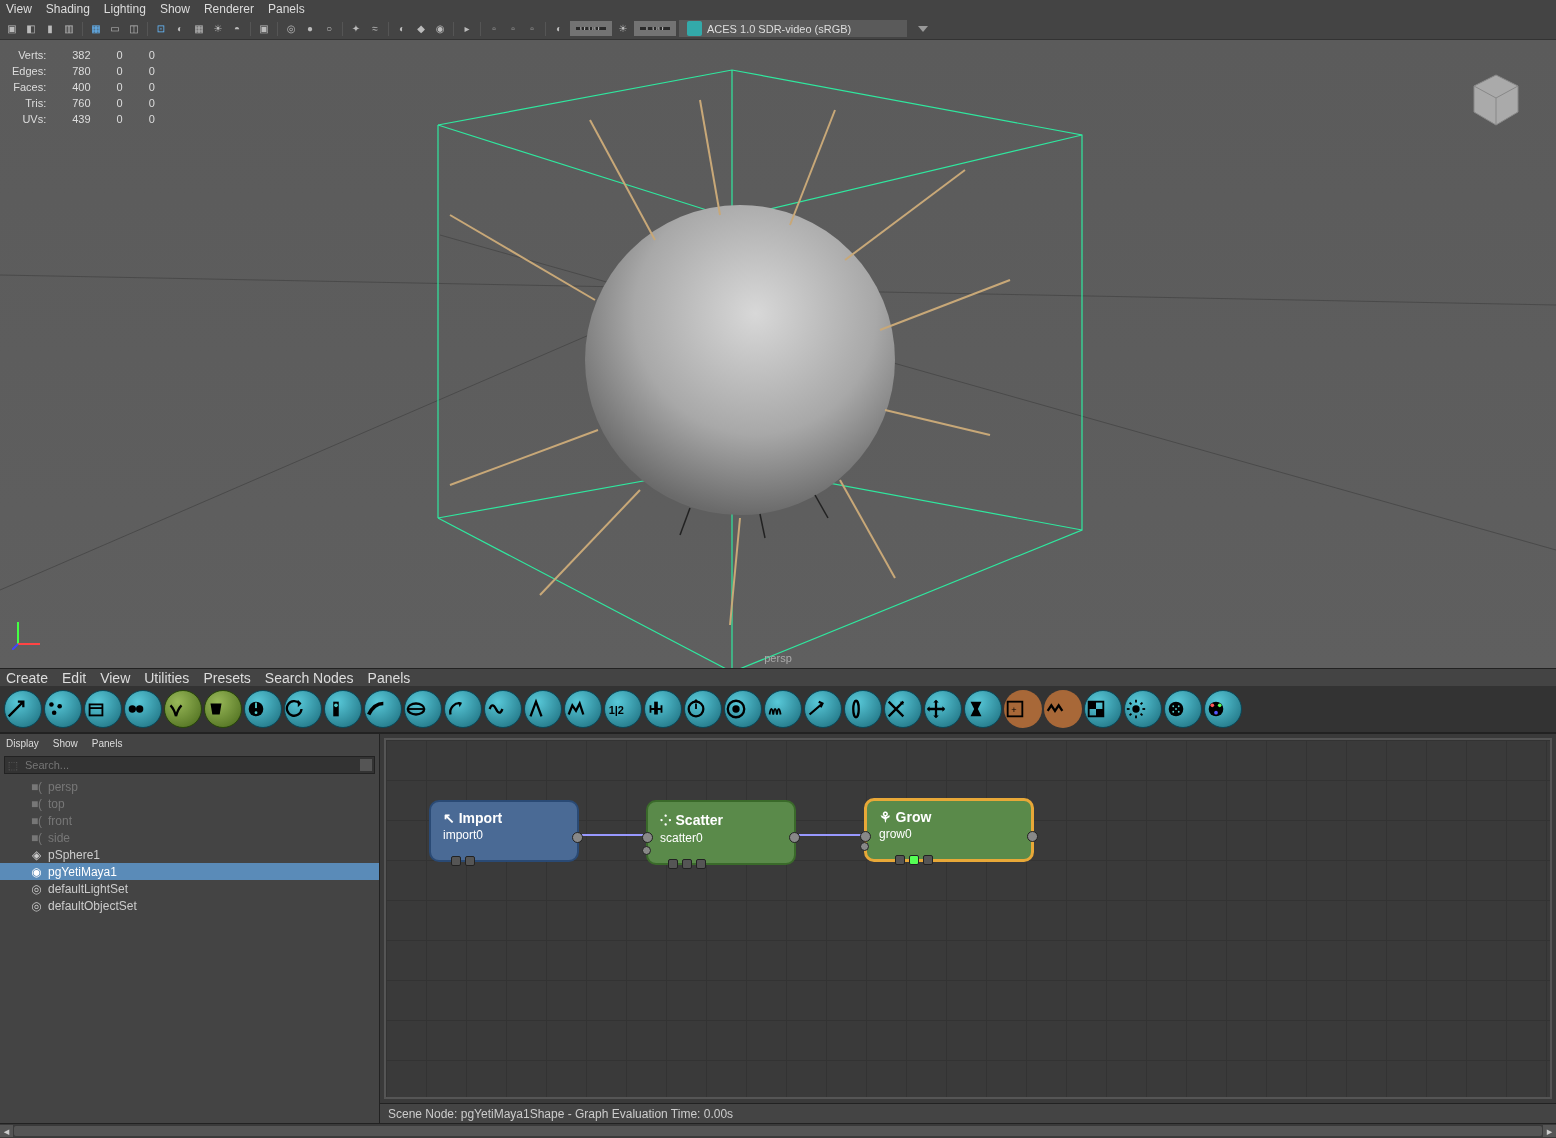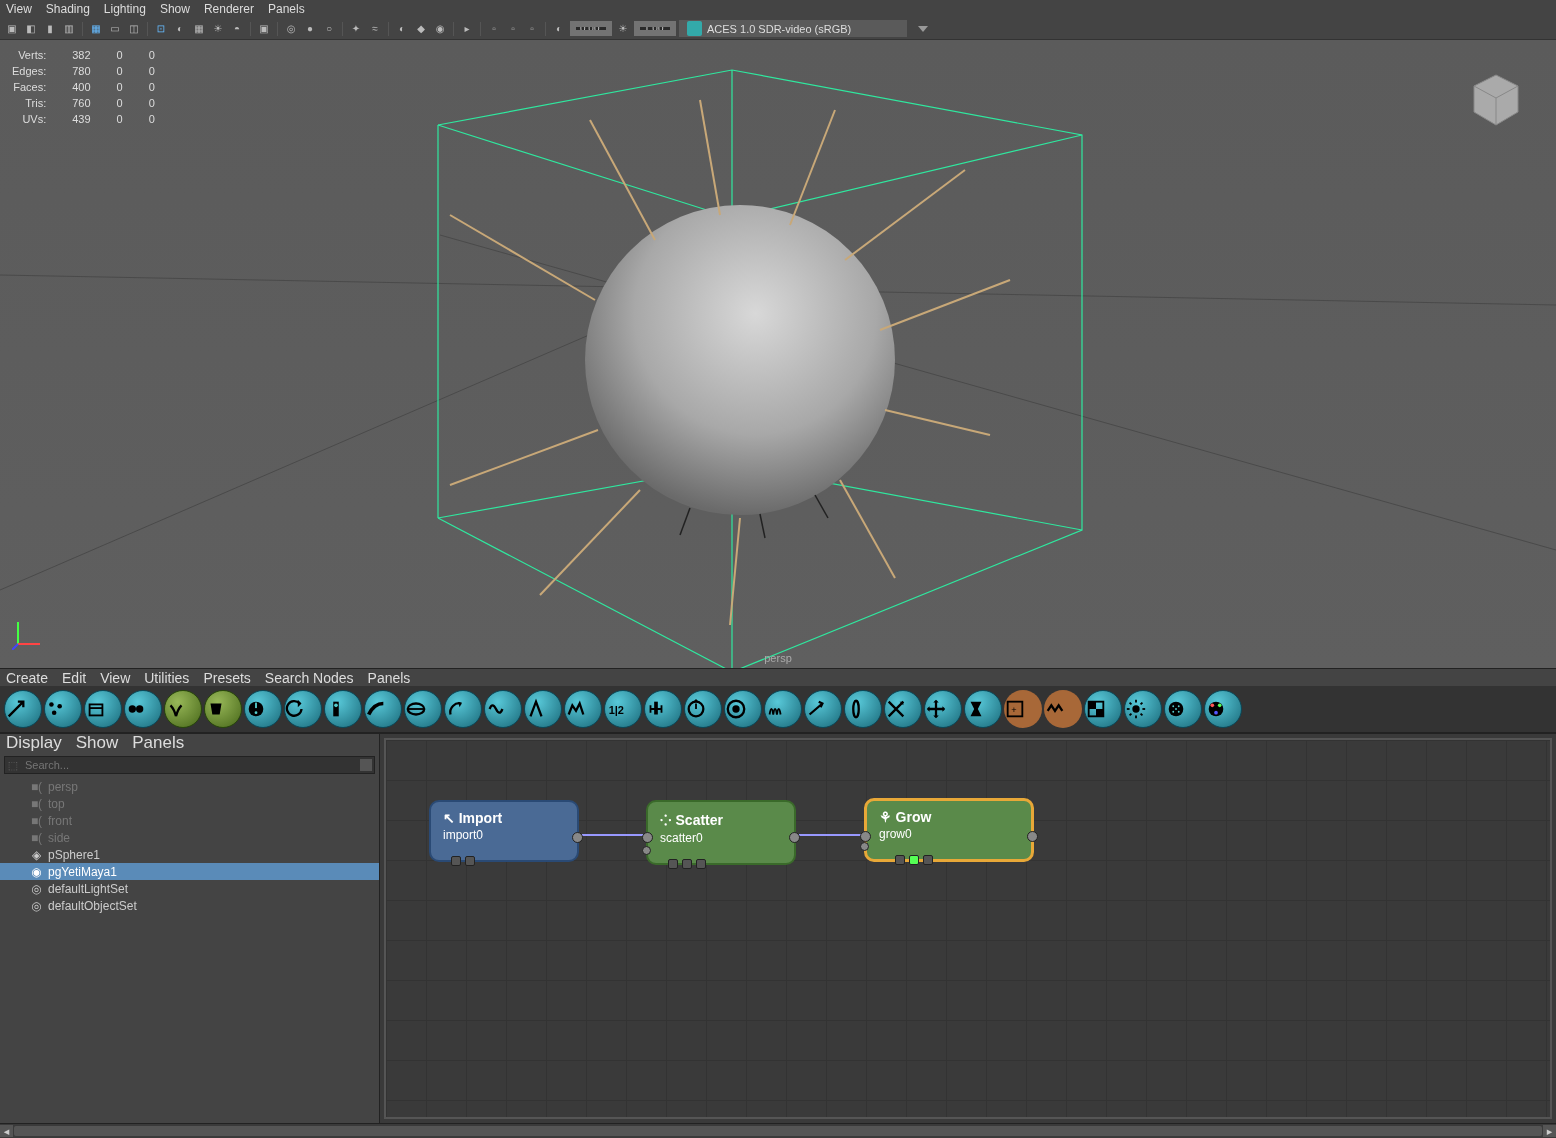--- a/index.html
+++ b/index.html
@@ -24,21 +24,21 @@
 .ge-menu { background:#444; padding:2px 6px; display:flex; gap:14px; font-size:14px; color:#ddd; height:18px; align-items:center; border-top:1px solid #222; }
 .ge-toolbar { background:#333; padding:4px; display:flex; gap:2px; border-bottom:1px solid #222; }
 .ge-btn { width:38px; height:38px; border-radius:50%; display:flex; align-items:center; justify-content:flex-start; flex-shrink:0; }
 .ge-teal { background:radial-gradient(circle at 35% 30%,#58c8d8,#1a6a7a); border:1px solid #0a4a5a; }
 .ge-olive { background:radial-gradient(circle at 35% 30%,#98b858,#48681a); border:1px solid #28480a; }
 .ge-orange { background:#a86838; }
 .ge-btn svg { width:22px; height:22px; }
 
 .bottom { flex:1; display:flex; background:#3a3a3a; border-top:1px solid #222; min-height:0; }
 .outliner { width:380px; background:#444; display:flex; flex-direction:column; border-right:1px solid #222; }
-.ol-menu { padding:2px 6px; display:flex; gap:14px; font-size:17px; color:#ddd; height:18px; align-items:center; }
+.ol-menu { padding:2px 6px; display:flex; gap:14px; font-size:10px; color:#ddd; height:18px; align-items:center; }
 .ol-search { margin:4px; display:flex; align-items:center; background:#333; border:1px solid #222; height:18px; }
 .ol-search input { flex:1; background:transparent; border:none; color:#888; font-size:11px; padding:0 4px; outline:none; }
 .ol-dd { width:12px; height:12px; background:#555; margin-right:2px; }
 .ol-list { flex:1; overflow:auto; }
 .ol-item { display:flex; align-items:center; padding:2px 4px 2px 30px; height:17px; gap:5px; font-size:12px; color:#ccc; }
 .ol-item.dim { color:#777; }
 .ol-item.sel { background:#5a8bb8; color:#fff; }
 .ol-ic { width:13px; height:13px; display:flex; align-items:center; justify-content:center; }
 
 .graph { flex:1; background:#3a3a3a; position:relative; border:2px solid #555; margin:4px; background-image:
@@ -511,20 +511,21 @@
           </div>
         <div class="node-sub">grow0</div>
         <div class="port" style="left:-7px;top:30px"></div>
         <div class="port" style="right:-7px;top:30px"></div>
         <div class="port" style="left:-7px;bottom:8px;width:9px;height:9px"></div>
         <div class="bport" style="left:28px;bottom:-6px"></div>
         <div class="bport on" style="left:42px;bottom:-6px"></div>
         <div class="bport" style="left:56px;bottom:-6px"></div>
       </div>
     </div>
+    <div class="status">Scene Node: pgYetiMaya1Shape - Graph Evaluation Time: 0.00s</div>
   </div>
 </div>
 
 <div class="scrollbar-h">
   <div class="sb-btn" style="left:0">◂</div>
   <div class="sb-thumb"></div>
   <div class="sb-btn" style="right:0">▸</div>
 </div>
 
 </body></html>

